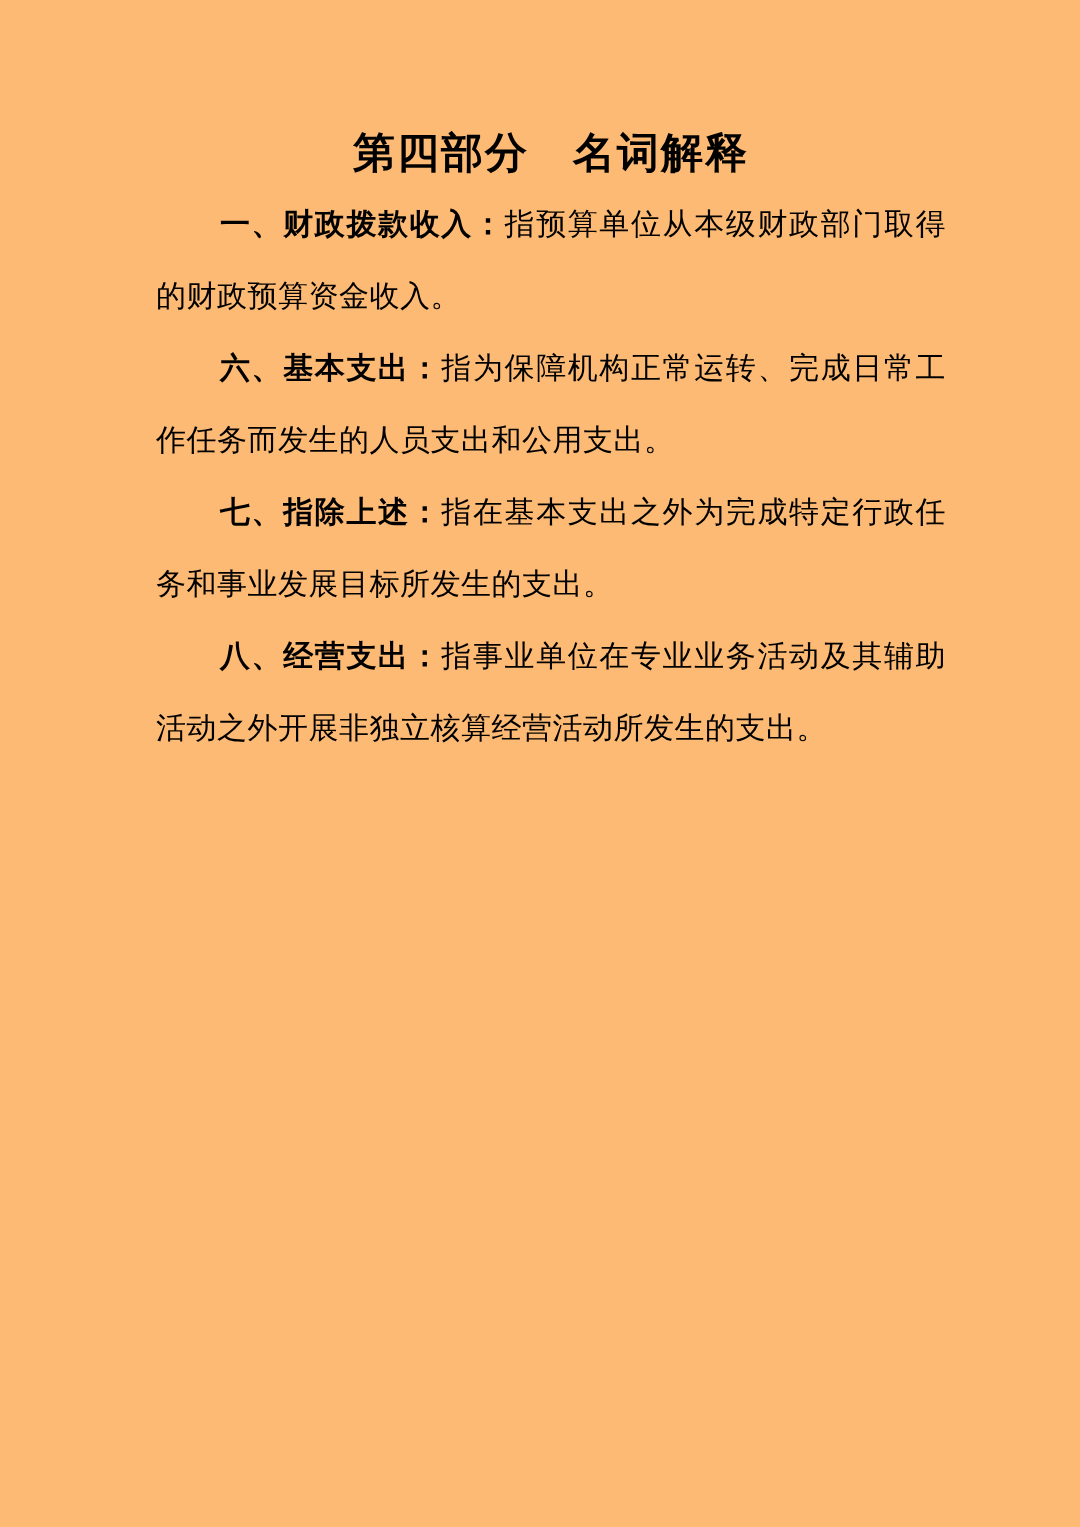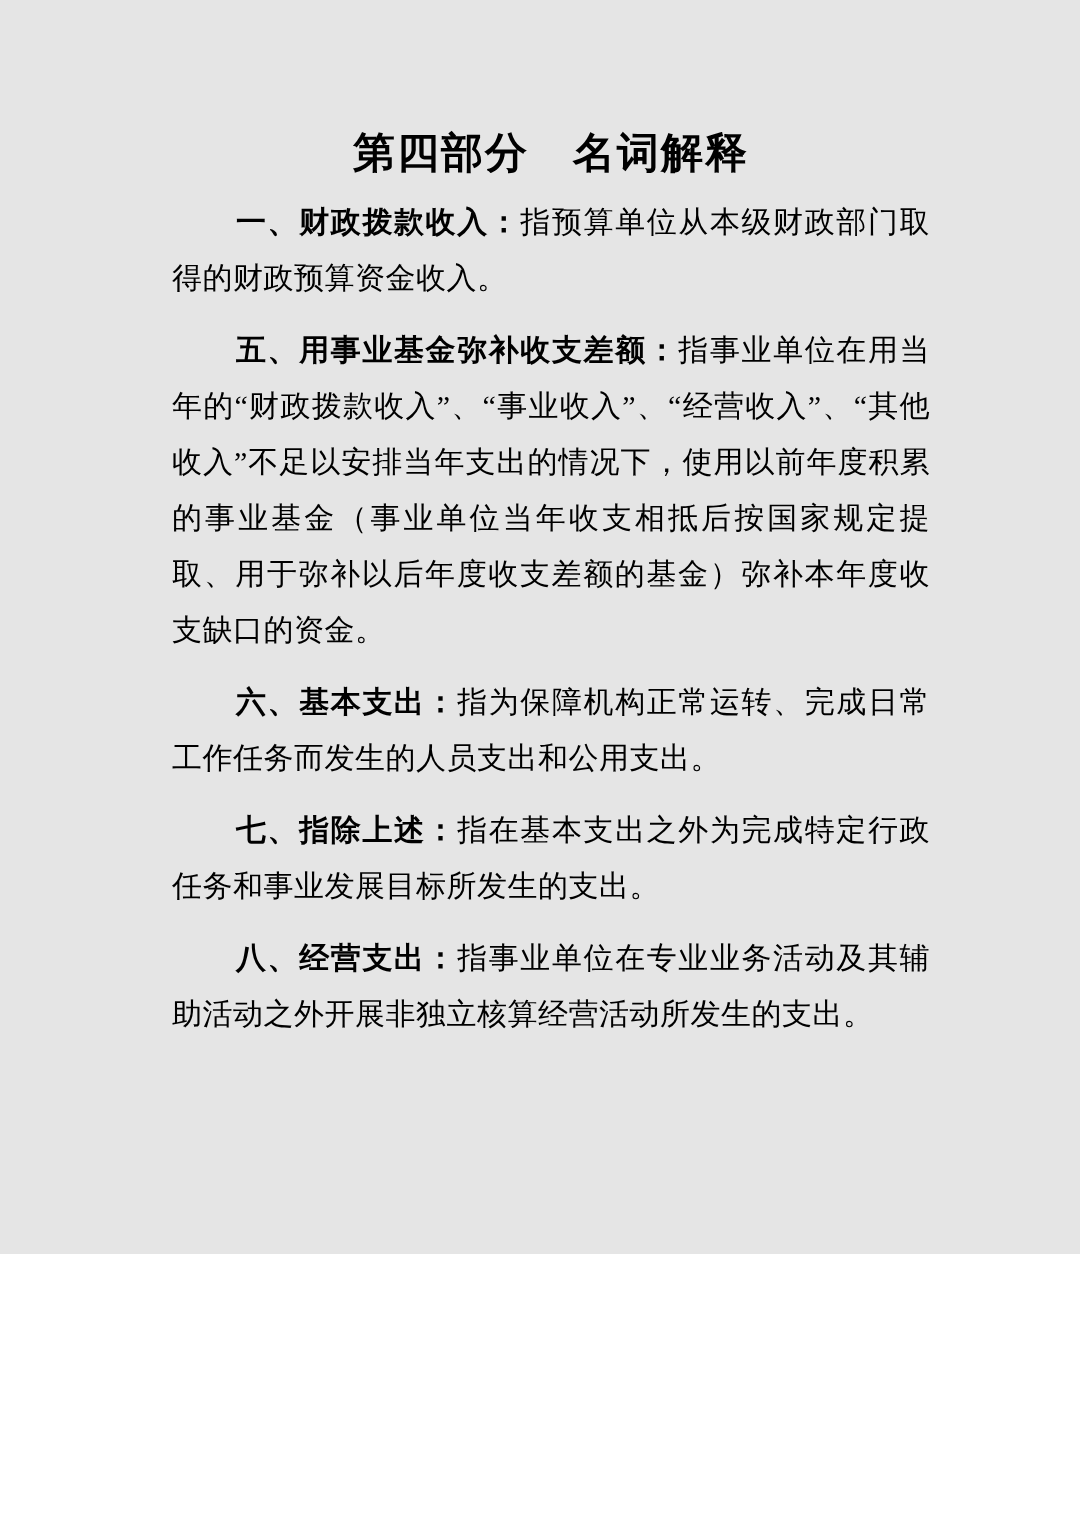--- a/index.html
+++ b/index.html
@@ -3,46 +3,46 @@
 <meta charset="utf-8">
 <style>
   html, body {
     margin: 0;
     padding: 0;
     background: #ffffff;
   }
   .page {
     position: relative;
     width: 1080px;
-    height: 1254px;
-    background: #e5e5e5;
+    height: 1527px;
+    background: #fdba74;
     box-sizing: border-box;
     padding: 128px 134px 0 156px;
     overflow: hidden;
     color: #000000;
   }
   .doc-title {
     margin: 0 0 10px 0;
     font-family: "Liberation Sans", "DejaVu Sans", sans-serif;
     font-weight: bold;
     font-size: 42px;
     line-height: 50px;
     text-align: center;
     letter-spacing: 2px;
     color: #000000;
     white-space: pre;
   }
   .glossary {
     width: 790px;
   }
   .glossary-item {
-    margin: 16px;
+    margin: 0;
     font-family: "Liberation Serif", "DejaVu Serif", serif;
     font-size: 30px;
-    line-height: 56px;
+    line-height: 72px;
     color: #000000;
     text-align: justify;
     text-indent: 64px;
     letter-spacing: 0.5px;
   }
   .term-label {
     font-family: "Liberation Sans", "DejaVu Sans", sans-serif;
     font-weight: bold;
     color: #000000;
   }
@@ -57,21 +57,20 @@
 
   <h1 class="doc-title">第四部分　名词解释</h1>
 
   <div class="glossary">
 
     <p class="glossary-item"><span class="term-label">一、财政拨款收入：</span><span class="term-definition">指预算单位从本级财政部门取得的财政预算资金收入。</span></p>
 
 
 
 
-    <p class="glossary-item"><span class="term-label">五、用事业基金弥补收支差额：</span><span class="term-definition">指事业单位在用当年的“财政拨款收入”、“事业收入”、“经营收入”、“其他收入”不足以安排当年支出的情况下，使用以前年度积累的事业基金（事业单位当年收支相抵后按国家规定提取、用于弥补以后年度收支差额的基金）弥补本年度收支缺口的资金。</span></p>
 
     <p class="glossary-item"><span class="term-label">六、基本支出：</span><span class="term-definition">指为保障机构正常运转、完成日常工作任务而发生的人员支出和公用支出。</span></p>
 
     <p class="glossary-item"><span class="term-label">七、指除上述：</span><span class="term-definition">指在基本支出之外为完成特定行政任务和事业发展目标所发生的支出。</span></p>
 
     <p class="glossary-item"><span class="term-label">八、经营支出：</span><span class="term-definition">指事业单位在专业业务活动及其辅助活动之外开展非独立核算经营活动所发生的支出。</span></p>
 
   </div>
 </div>
 

